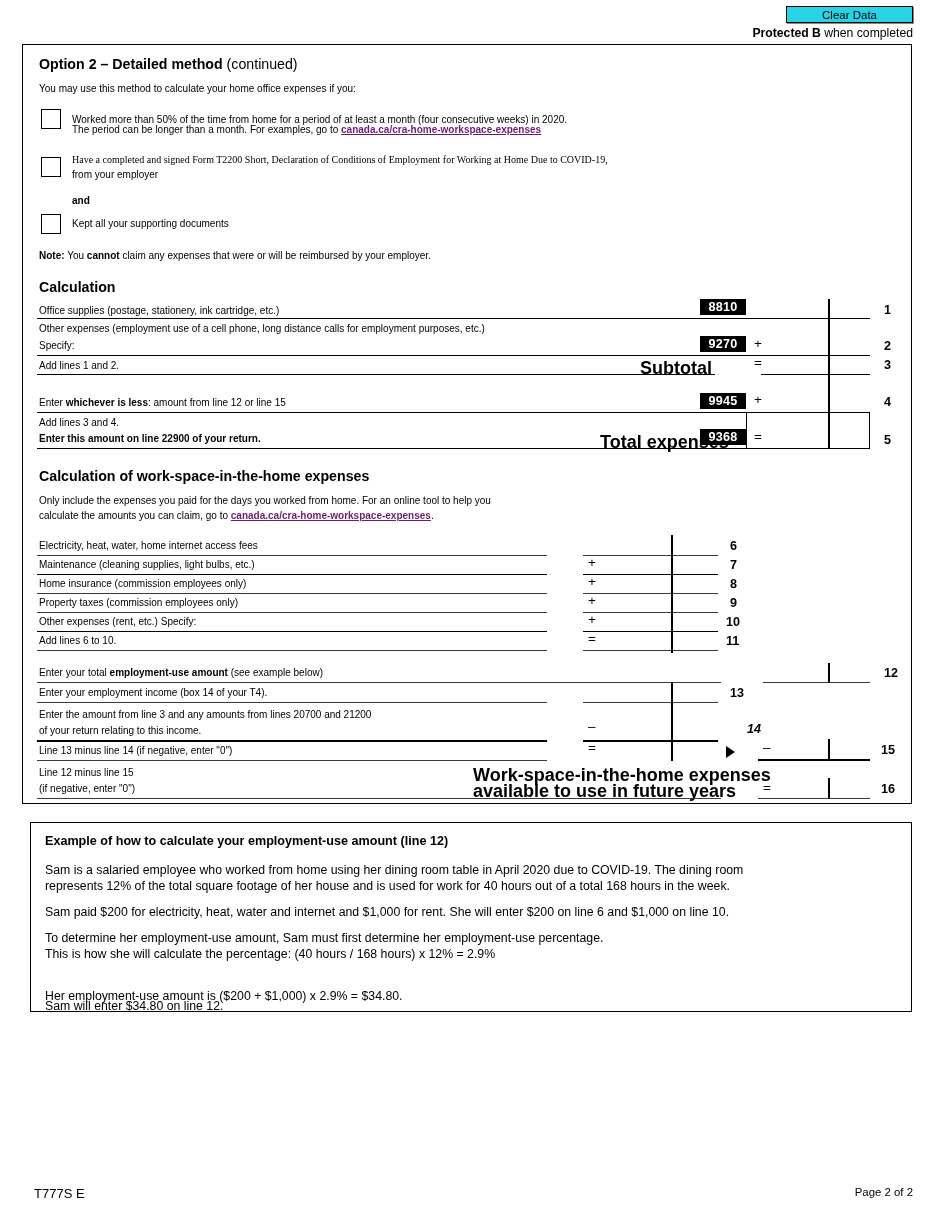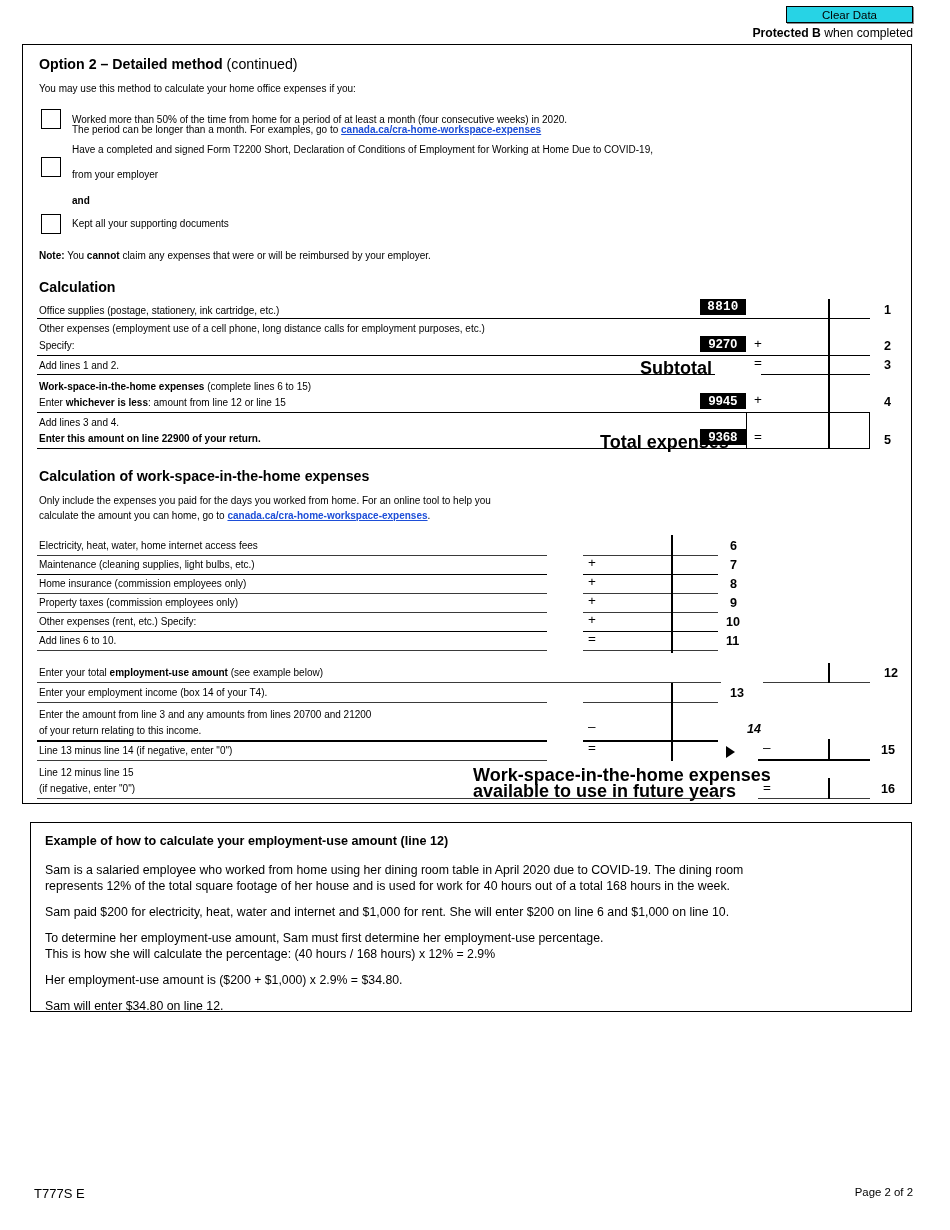--- a/index.html
+++ b/index.html
@@ -46,21 +46,21 @@
   .abs { position: absolute; }
 
   h2.sect {
     margin: 0; font-size: 14.2px; font-weight: bold;
   }
   h2.sect span.reg { font-weight: normal; }
 
   .para { font-size: 10px; line-height: 15px; }
   .bold { font-weight: bold; }
   .lnk {
-    color: #1d4ed8; font-weight: bold; text-decoration: underline;
+    color: #701a75; font-weight: bold; text-decoration: underline;
   }
 
   .chk {
     position: absolute; width: 20px; height: 20px;
     border: 1.4px solid #000; background: #fff;
     cursor: pointer;
   }
 
   
   .hr { position: absolute; background: #000; height: 1px; }
@@ -125,36 +125,36 @@
 
       <div class="para abs" style="left:16px; top:36px;">You may use this method to calculate your home office expenses if you:</div>
 
       <div class="chk" style="left:18px; top:64px;"></div>
       <div class="para abs" style="left:49px; top:67px;">Worked more than 50% of the time from home for a period of at least a month (four consecutive weeks) in 2020.</div>
       <div class="para abs" style="left:49px; top:77px;">
         <span>The period can be longer than a month. For examples, go to </span><a class="lnk" href="#">canada.ca/cra-home-workspace-expenses</a>
       </div>
 
       <div class="chk" style="left:18px; top:112px;"></div>
-      <div class="para abs" style="left:49px; top:97px;">Have a completed and signed Form T2200 Short, Declaration of Conditions of Employment for Working at Home Due to COVID-19,</div>
+      <div class="para abs" style="left:49px; top:107px;font-family:Liberation Serif, serif;">Have a completed and signed Form T2200 Short, Declaration of Conditions of Employment for Working at Home Due to COVID-19,</div>
       <div class="para abs" style="left:49px; top:122px;">from your employer</div>
 
       <div class="para abs bold" style="left:49px; top:148px;">and</div>
 
       <div class="chk" style="left:18px; top:169px;"></div>
       <div class="para abs" style="left:49px; top:171px;">Kept all your supporting documents</div>
 
       <div class="para abs" style="left:16px; top:203px;">
         <span class="bold">Note:</span><span> You </span><span class="bold">cannot</span><span> claim any expenses that were or will be reimbursed by your employer.</span>
       </div>
 
       <h2 class="sect abs" style="left:16px; top:234px;">Calculation</h2>
 
       <div class="para abs" style="left:16px; top:258px;">Office supplies (postage, stationery, ink cartridge, etc.)</div>
-      <div class="codebox" style="left:677px; top:254px;font-family:Liberation Mono, monospace;">
+      <div class="codebox" style="left:677px; top:254px;">
         <span>8810</span>
       </div>
       <div class="hr" style="left:14px; top:273px; width:833px;"></div>
       <div class="lineno" style="left:861px; top:258px;">1</div>
 
       <div class="para abs" style="left:16px; top:276px;">Other expenses (employment use of a cell phone, long distance calls for employment purposes, etc.)</div>
       <div class="para abs" style="left:16px; top:293px;">Specify:</div>
       <div class="codebox" style="left:677px; top:291px;">
         <span>9270</span>
       </div>
@@ -162,23 +162,20 @@
       <div class="hr" style="left:14px; top:310px; width:833px;"></div>
       <div class="lineno" style="left:861px; top:294px;">2</div>
 
       <div class="para abs" style="left:16px; top:313px;">Add lines 1 and 2.</div>
       <div class="rlabel" style="left:617px; top:313px;">Subtotal</div>
       <div class="op" style="left:731px; top:310px;">=</div>
       <div class="hr" style="left:14px; top:329px; width:678px;"></div>
       <div class="hr" style="left:738px; top:329px; width:109px;"></div>
       <div class="lineno" style="left:861px; top:313px;">3</div>
 
-      <div class="para abs" style="left:16px; top:334px;">
-        <span class="bold">Work-space-in-the-home expenses</span><span> (complete lines 6 to 15)</span>
-      </div>
       <div class="para abs" style="left:16px; top:350px;">
         <span>Enter </span><span class="bold">whichever is less</span><span>: amount from line 12 or line 15</span>
       </div>
       <div class="codebox" style="left:677px; top:348px;">
         <span>9945</span>
       </div>
       <div class="op" style="left:731px; top:347px;">+</div>
       <div class="hr" style="left:14px; top:367px; width:833px;"></div>
       <div class="lineno" style="left:861px; top:350px;">4</div>
 
@@ -192,21 +189,21 @@
 
       <div class="boxline" style="left:723px; top:367px; width:124px; height:37px;"></div>
       <div class="hr" style="left:14px; top:403px; width:833px;"></div>
       <div class="lineno" style="left:861px; top:388px;">5</div>
 
       <div class="vr" style="left:805px; top:254px; height:150px;"></div>
 
       <h2 class="sect abs" style="left:16px; top:423px;">Calculation of work-space-in-the-home expenses</h2>
       <div class="para abs" style="left:16px; top:448px;">Only include the expenses you paid for the days you worked from home. For an online tool to help you</div>
       <div class="para abs" style="left:16px; top:463px;">
-        <span>calculate the amount you can home, go to </span><a class="lnk" href="#">canada.ca/cra-home-workspace-expenses</a><span>.</span>
+        <span>calculate the amounts you can claim, go to </span><a class="lnk" href="#">canada.ca/cra-home-workspace-expenses</a><span>.</span>
       </div>
 
       <div class="para abs" style="left:16px; top:493px;">Electricity, heat, water, home internet access fees</div>
       <div class="hr thin" style="left:14px; top:510px; width:510px;"></div>
       <div class="hr thin" style="left:560px; top:510px; width:135px;"></div>
       <div class="lineno" style="left:707px; top:494px;">6</div>
 
       <div class="para abs" style="left:16px; top:512px;">Maintenance (cleaning supplies, light bulbs, etc.)</div>
       <div class="op" style="left:565px; top:510px;">+</div>
       <div class="hr" style="left:14px; top:529px; width:510px;"></div>
@@ -283,20 +280,20 @@
     </div>
   </div>
 
   <div class="example-box">
     <div class="ex-title">Example of how to calculate your employment-use amount (line 12)</div>
     <div class="ex-p" style="top:40px;">Sam is a salaried employee who worked from home using her dining room table in April 2020 due to COVID-19. The dining room</div>
     <div class="ex-p" style="top:56px;">represents 12% of the total square footage of her house and is used for work for 40 hours out of a total 168 hours in the week.</div>
     <div class="ex-p" style="top:82px;">Sam paid $200 for electricity, heat, water and internet and $1,000 for rent. She will enter $200 on line 6 and $1,000 on line 10.</div>
     <div class="ex-p" style="top:108px;">To determine her employment-use amount, Sam must first determine her employment-use percentage.</div>
     <div class="ex-p" style="top:124px;">This is how she will calculate the percentage: (40 hours / 168 hours) x 12% = 2.9%</div>
-    <div class="ex-p" style="top:150px;">Her employment-use amount is ($200 + $1,000) x 2.9% = $34.80.</div>
+    <div class="ex-p" style="top:166px;">Her employment-use amount is ($200 + $1,000) x 2.9% = $34.80.</div>
     <div class="ex-p" style="top:176px;">Sam will enter $34.80 on line 12.</div>
   </div>
 
   <div class="footer-left">T777S E</div>
   <div class="footer-right">Page 2 of 2</div>
 
 </div>
 
 </body></html>

